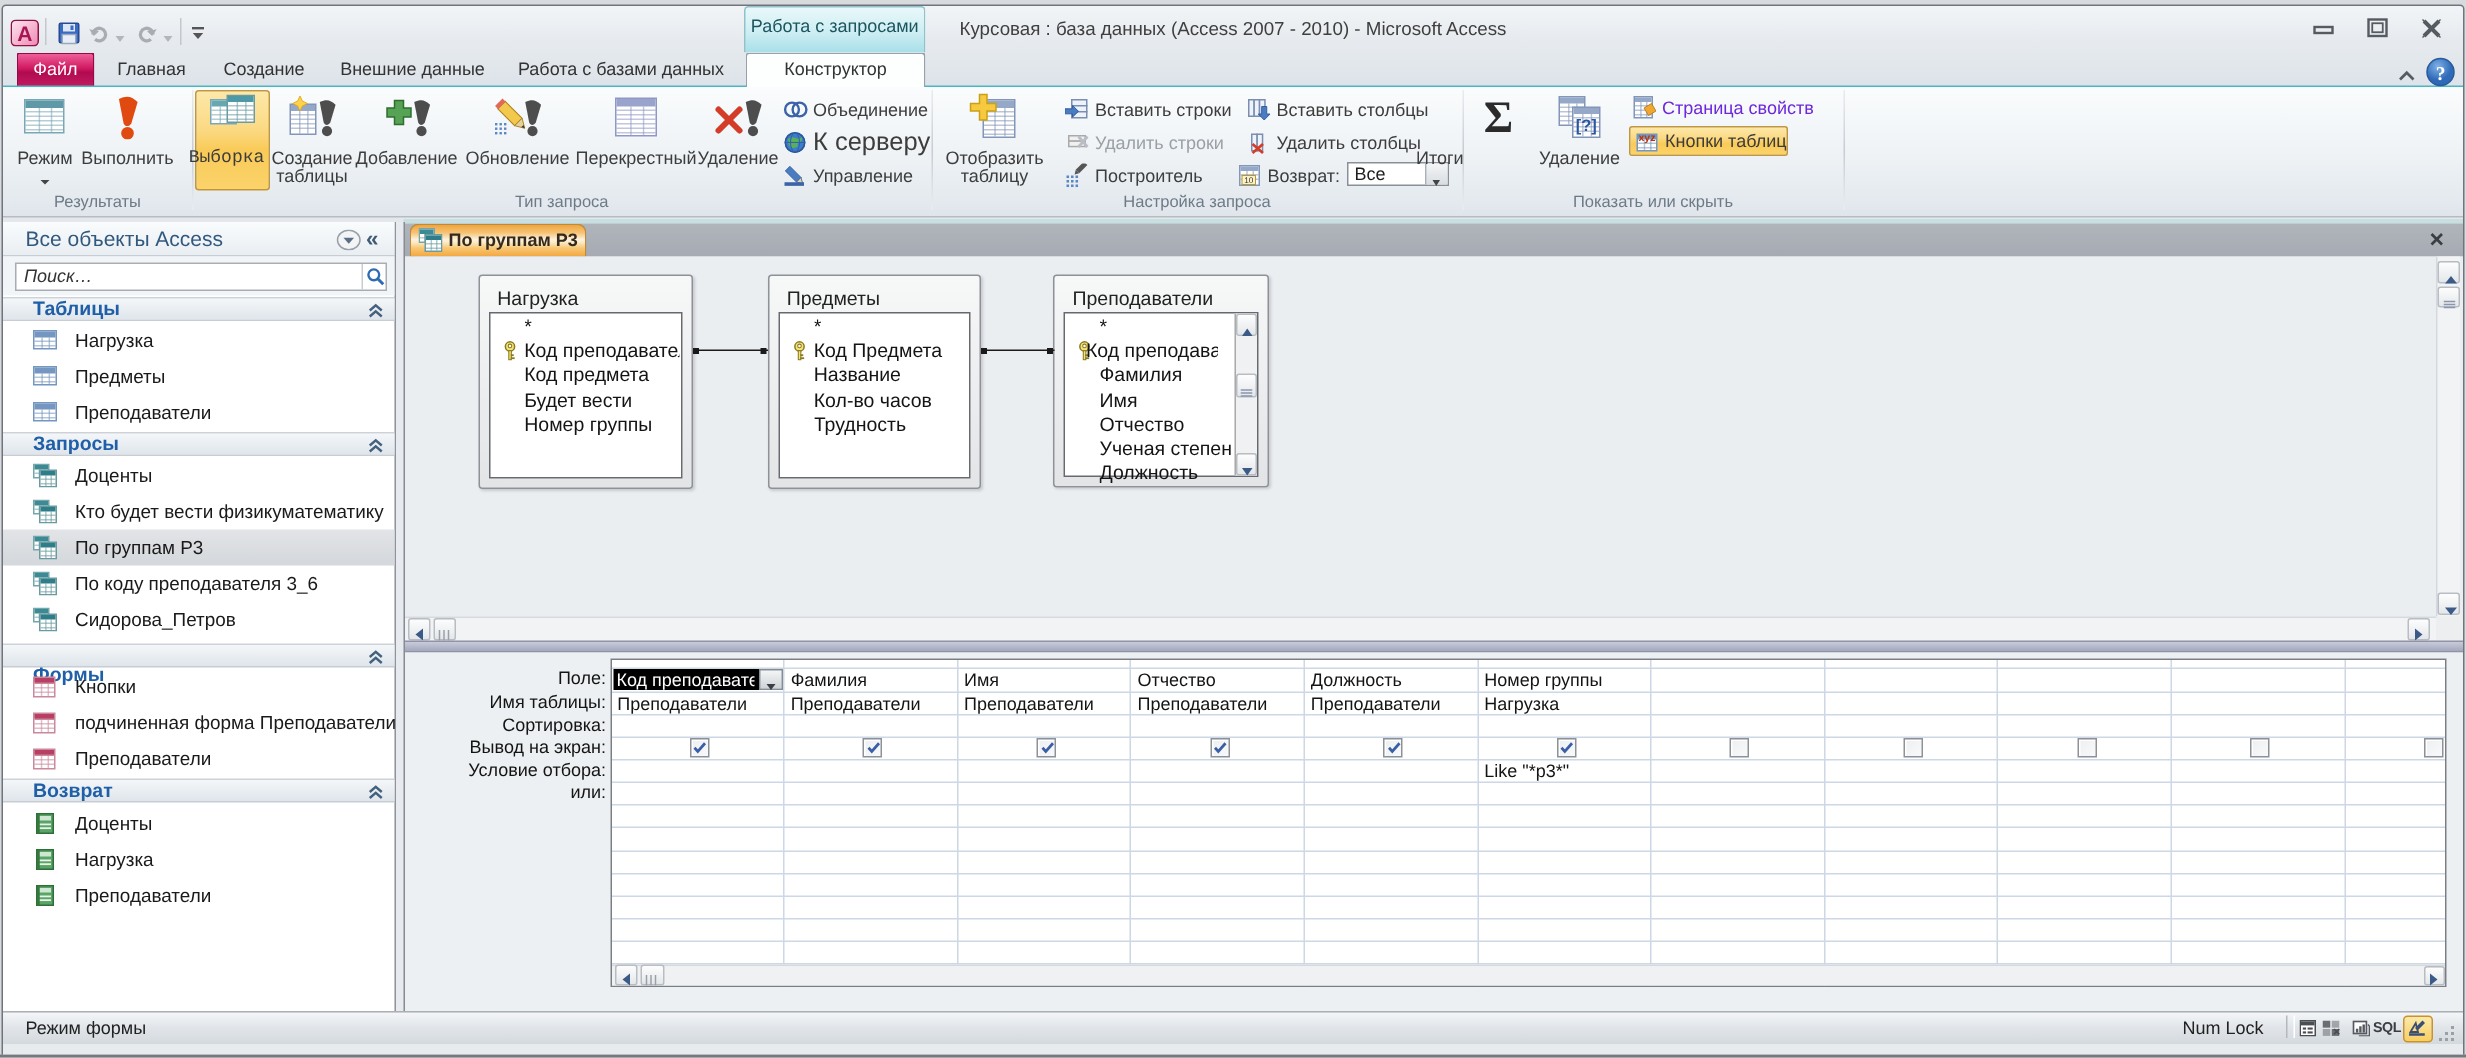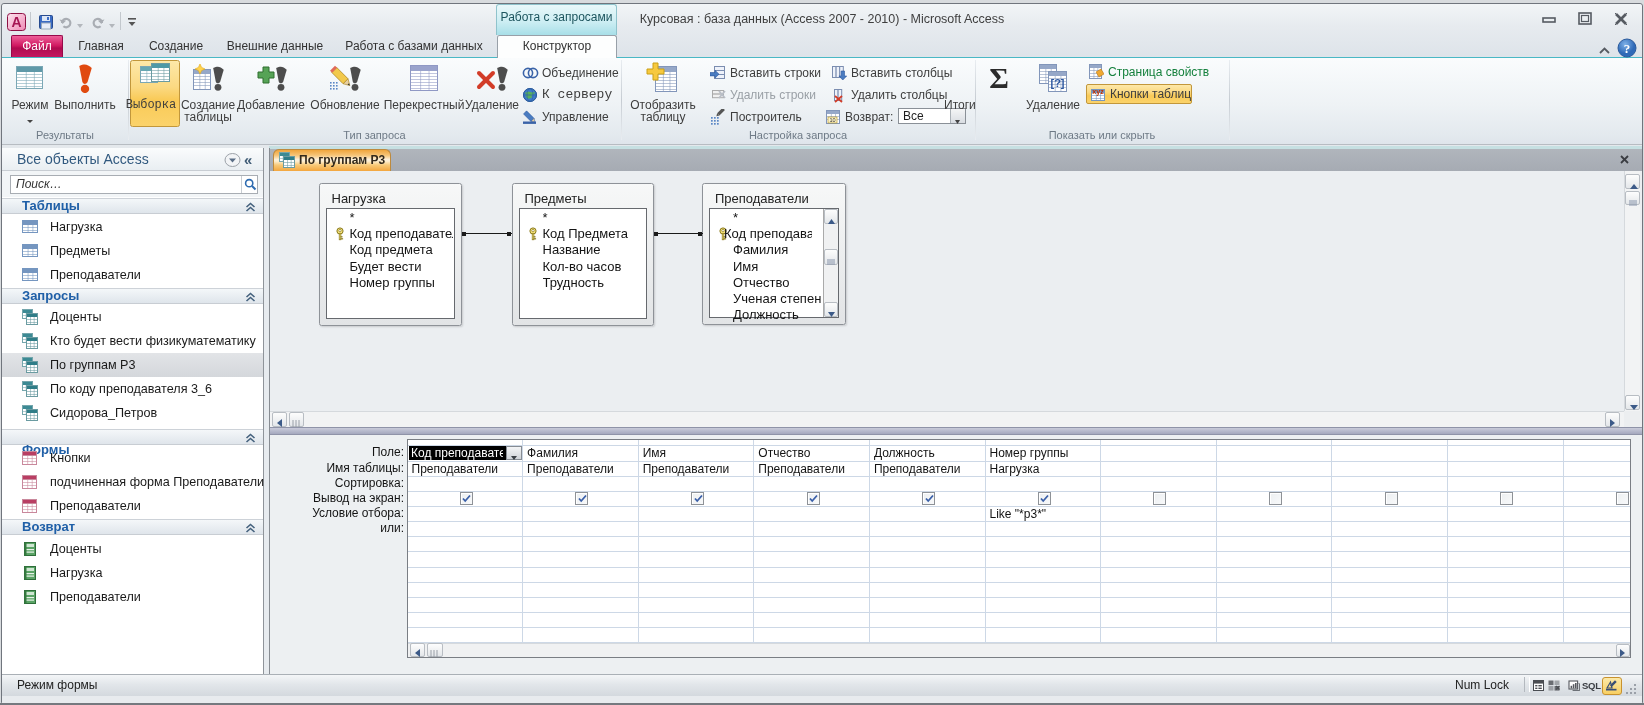--- a/index.html
+++ b/index.html
@@ -205,21 +205,21 @@
       <circle cx="11" cy="7" r="4.6" fill="none" stroke="#3a63a8" stroke-width="1.6"></circle>
     </svg></div>
 <div style="position:absolute;left:542px;top:65px;width:200px;height:16px;line-height:16px;font-size:12px;color:#3d3d3d;">Объединение</div>
 <div style="position:absolute;left:522px;top:87px;width:16px;height:16px;"><svg width="16" height="16" viewBox="0 0 16 16">
       <circle cx="8" cy="8" r="6.5" fill="#3f7ccc" stroke="#2a5a9c"></circle>
       <path d="M3 6 q3 -2.5 5 -1 q3 1 4.5 -0.5 q1 2 -1 3 q-2.5 1 -1.5 3 q-3 2 -5 0.5 q-2 -2 -1 -3.5 z" fill="#58b05c"></path>
       <ellipse cx="8" cy="8" rx="6.5" ry="6.5" fill="none" stroke="#2a5a9c" stroke-width=".8"></ellipse>
       <ellipse cx="8" cy="8" rx="3" ry="6.3" fill="none" stroke="#2f62a8" stroke-width=".7"></ellipse>
       <line x1="1.6" y1="8" x2="14.4" y2="8" stroke="#2f62a8" stroke-width=".7"></line>
     </svg></div>
-<div style="position:absolute;left:542px;top:87px;width:200px;height:16px;line-height:16px;font-size:13px;color:#3d3d3d;font-family:Liberation Mono, monospace;">К серверу</div>
+<div style="position:absolute;left:542px;top:87px;width:200px;height:16px;line-height:16px;font-size:17px;color:#3d3d3d;">К серверу</div>
 <div style="position:absolute;left:522px;top:109px;width:16px;height:16px;"><svg width="16" height="16" viewBox="0 0 16 16">
       <g transform="rotate(-45 8 8) scale(.62)">
         <rect x="9" y="2" width="7" height="17" fill="#4a7cc0" stroke="#2c57a0" stroke-width=".8"></rect>
         <path d="M9 19 L12.5 25 L16 19 Z" fill="#e8cfa0" stroke="#2c57a0" stroke-width=".8"></path>
       </g>
       <rect x="1" y="12.5" width="13" height="2.4" fill="#3a63a8"></rect>
     </svg></div>
 <div style="position:absolute;left:542px;top:109px;width:200px;height:16px;line-height:16px;font-size:12px;color:#3d3d3d;">Управление</div>
 <div style="position:absolute;left:646px;top:62px;width:34px;height:32px;"><svg width="34" height="32" viewBox="0 0 34 32">
       <rect x="9.5" y="4.5" width="21" height="25" fill="#fff" stroke="#8296ba" stroke-width="1"></rect>
@@ -330,21 +330,21 @@
 <div style="position:absolute;left:1088px;top:64px;width:16px;height:16px;"><svg width="16" height="16" viewBox="0 0 16 16">
       <rect x="1.5" y="0.5" width="12" height="14" fill="#fff" stroke="#8296ba" stroke-width="1"></rect>
       <rect x="2" y="1" width="11" height="3" fill="#96a8c8"></rect>
       <line x1="2" y1="6.5" x2="13" y2="6.5" stroke="#8296ba" stroke-width="1" opacity=".55"></line>
       <line x1="2" y1="9.5" x2="13" y2="9.5" stroke="#8296ba" stroke-width="1" opacity=".55"></line>
       <line x1="2" y1="12.5" x2="13" y2="12.5" stroke="#8296ba" stroke-width="1" opacity=".55"></line>
       <line x1="5.94" y1="4" x2="5.94" y2="14" stroke="#8296ba" stroke-width="1" opacity=".55"></line>
       <line x1="9.84" y1="4" x2="9.84" y2="14" stroke="#8296ba" stroke-width="1" opacity=".55"></line>
       <path d="M8 8 l5 -3 3 5 -5 3 z" fill="#f0a830" stroke="#b87818" stroke-width=".6"></path>
     </svg></div>
-<div style="position:absolute;left:1108px;top:64px;width:200px;height:16px;line-height:16px;font-size:12px;color:#15803d;">Страница свойств</div>
+<div style="position:absolute;left:1108px;top:64px;width:200px;height:16px;line-height:16px;font-size:12px;color:#6d28d9;">Страница свойств</div>
 <div style="position:absolute;left:1086px;top:83.5px;width:106px;height:20px;background:linear-gradient(180deg,#fde8a9,#fbd982 40%,#f9ca57 60%,#fbd36b);border:1px solid #c2973b;border-radius:2px;"></div>
 <div style="position:absolute;left:1090px;top:86px;width:16px;height:16px;"><svg width="16" height="16" viewBox="0 0 16 16">
       <rect x="1.5" y="3.5" width="13" height="11" fill="#fff" stroke="#7596c0" stroke-width="1"></rect>
       <rect x="2" y="4" width="12" height="3" fill="#7596c0"></rect>
       <line x1="2" y1="9.5" x2="14" y2="9.5" stroke="#7596c0" stroke-width="1" opacity=".55"></line>
       <line x1="2" y1="12.5" x2="14" y2="12.5" stroke="#7596c0" stroke-width="1" opacity=".55"></line>
       <line x1="6.32" y1="7" x2="6.32" y2="14" stroke="#7596c0" stroke-width="1" opacity=".55"></line>
       <line x1="10.52" y1="7" x2="10.52" y2="14" stroke="#7596c0" stroke-width="1" opacity=".55"></line>
       <text x="8" y="8" font-family="Liberation Sans" font-size="7" font-weight="bold" fill="#c03000" text-anchor="middle">xyz</text>
     </svg></div>

